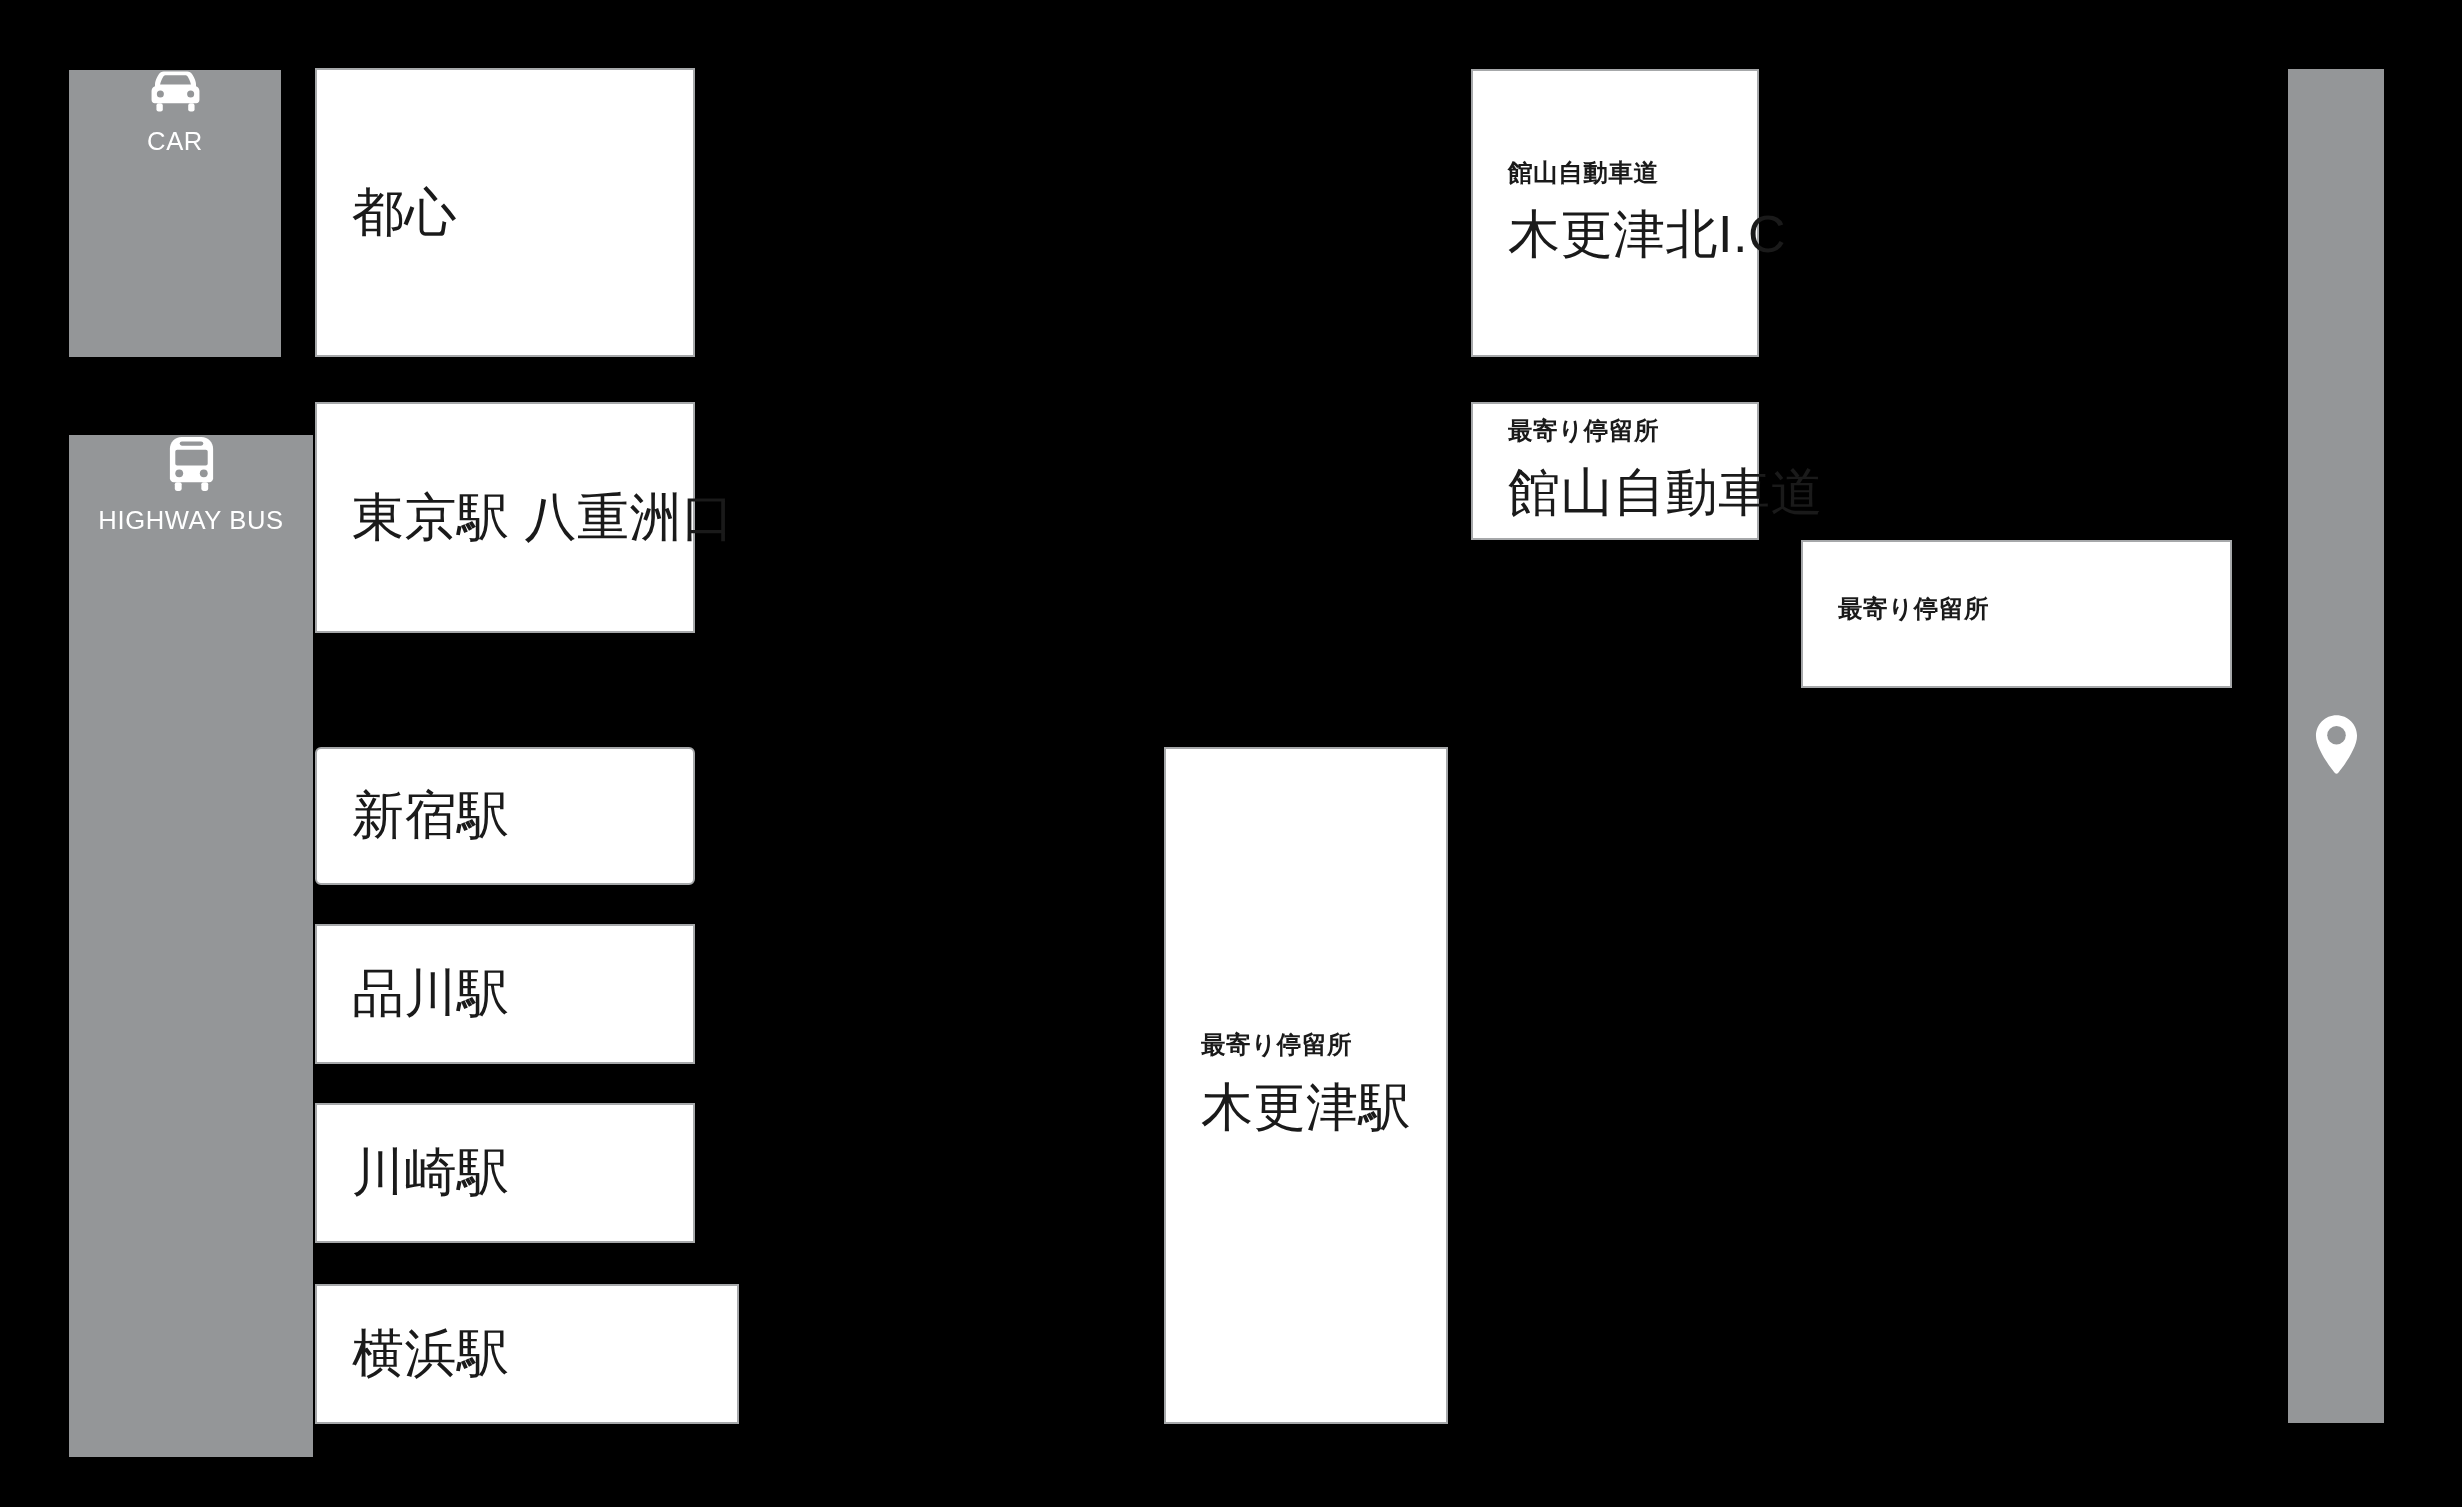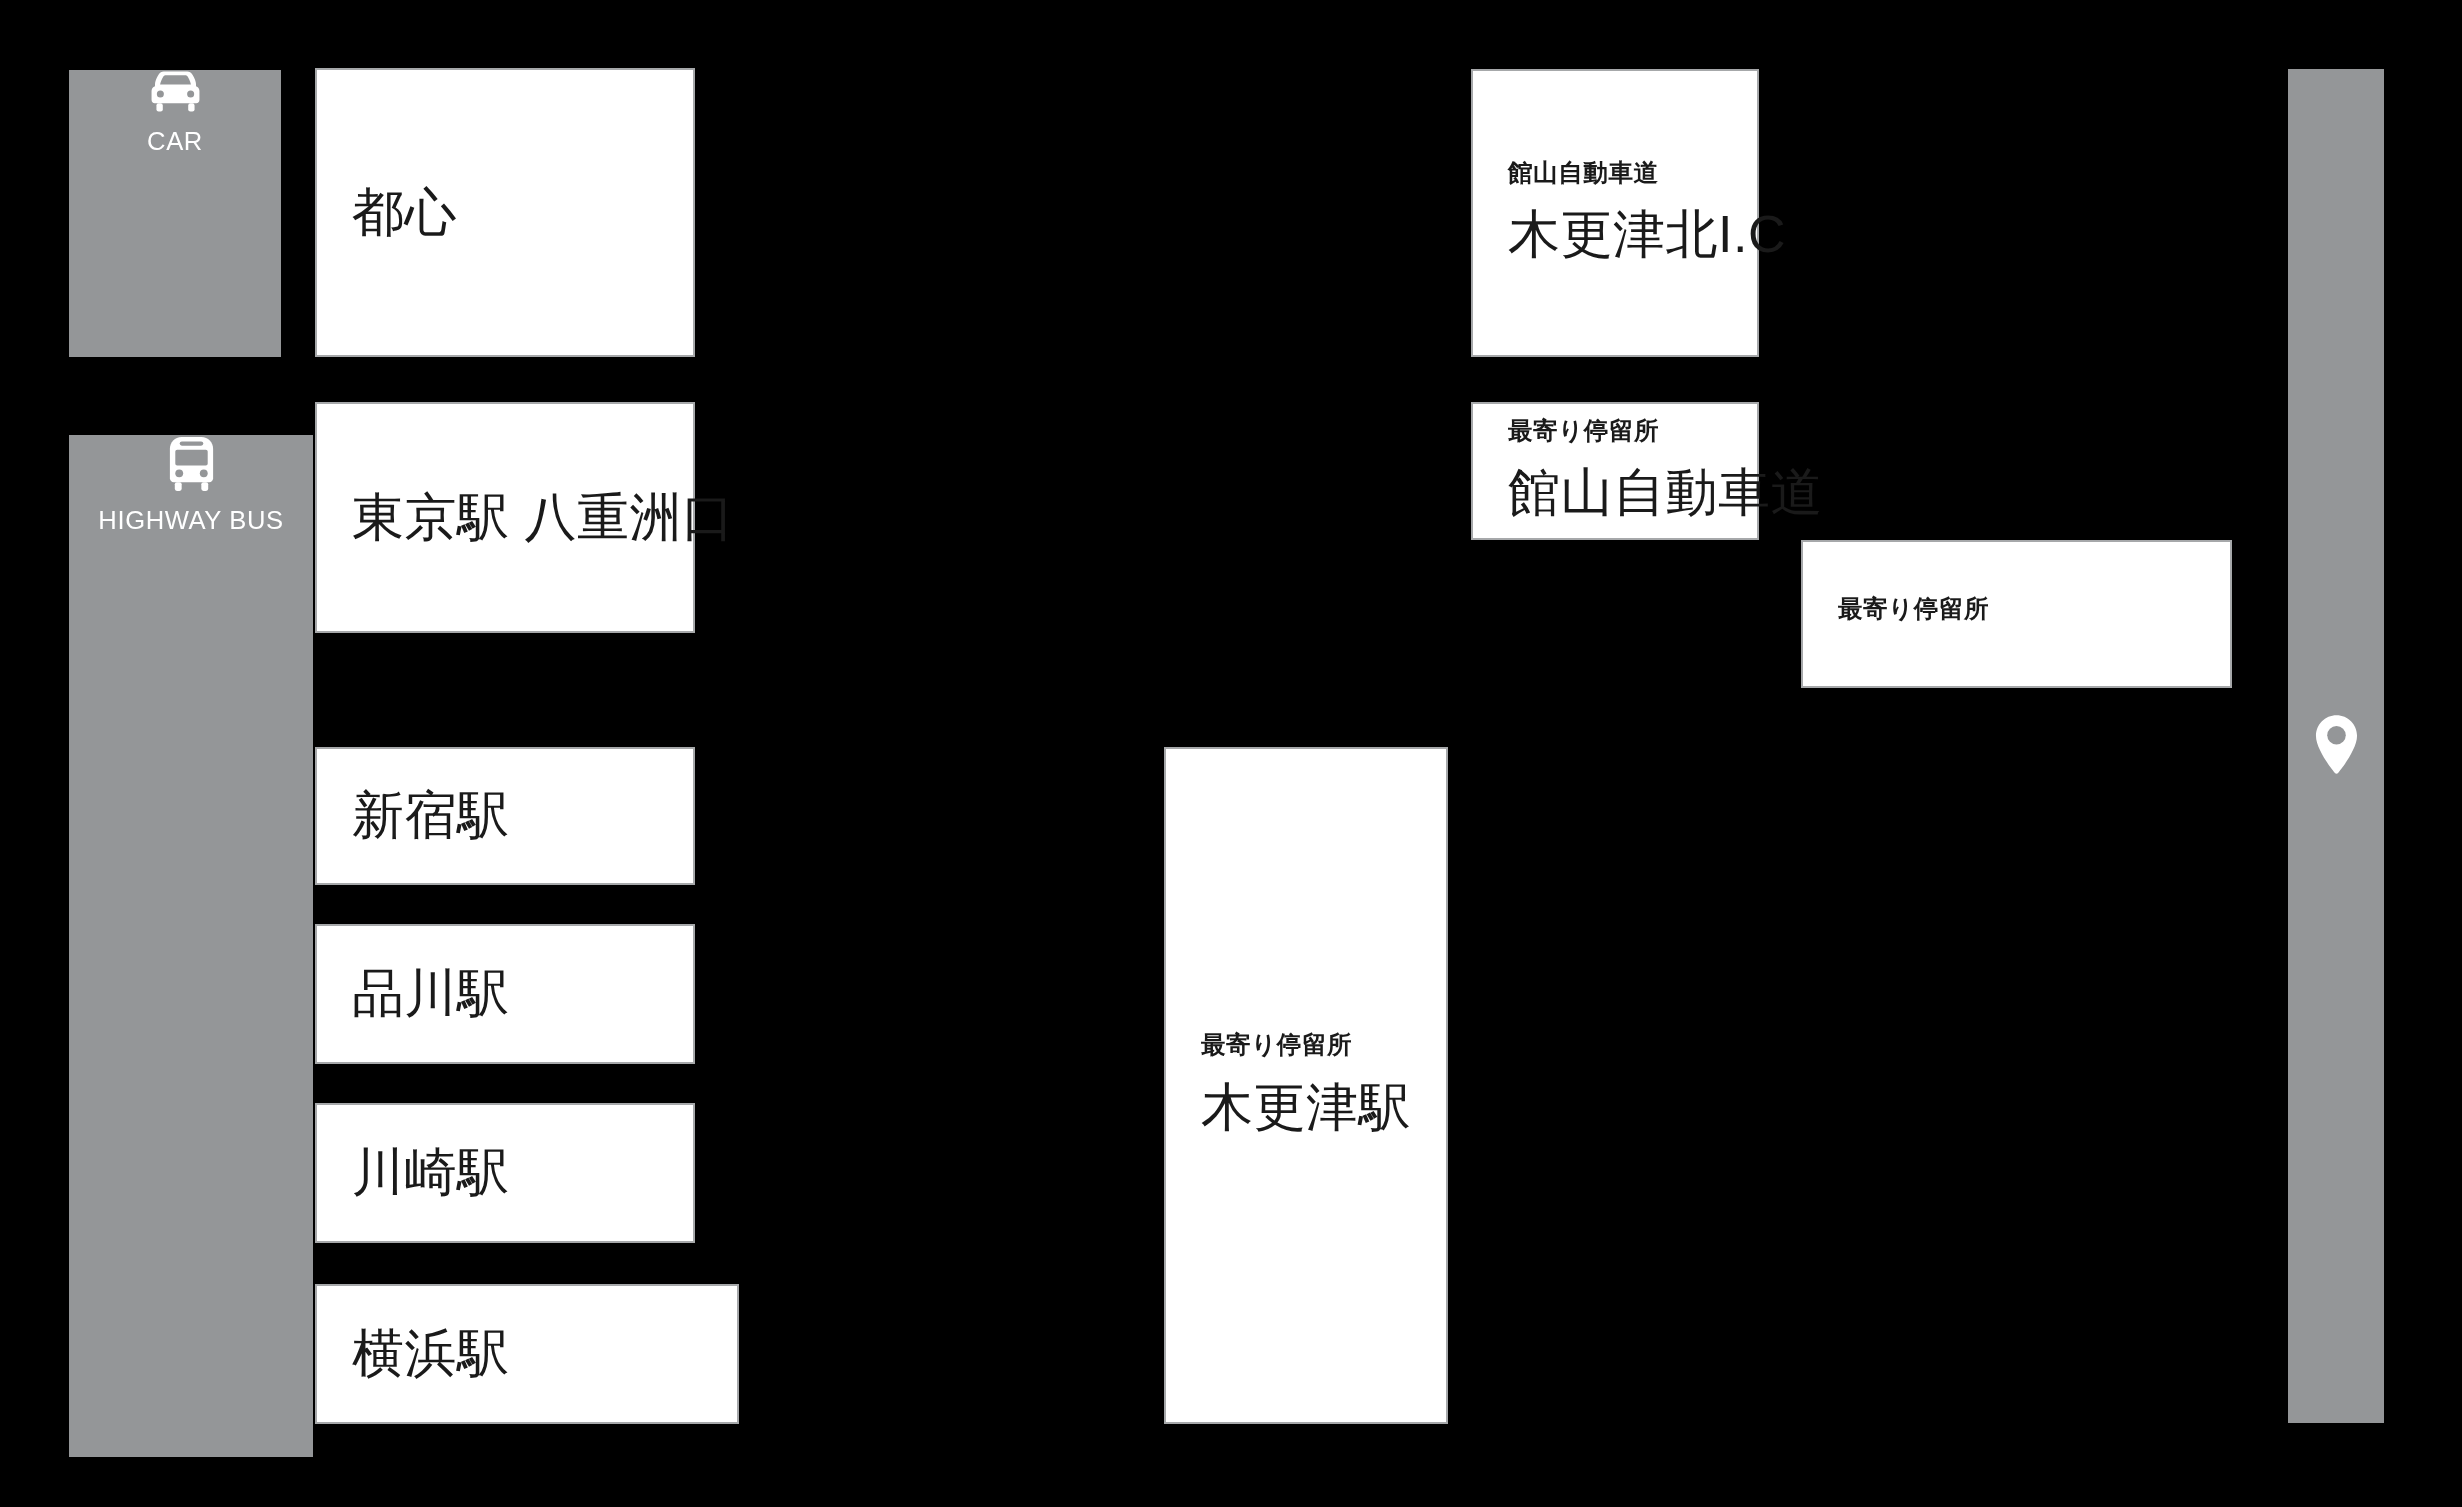--- a/index.html
+++ b/index.html
@@ -115,21 +115,21 @@
   </div>
 
   <div class="node no-kicker" style="left:315px; top:68px; width:380px; height:289px;">
     <div class="title">都心</div>
   </div>
 
   <div class="node no-kicker" style="left:315px; top:402px; width:380px; height:231px;">
     <div class="title">東京駅 八重洲口</div>
   </div>
 
-  <div class="node no-kicker" style="left:315px; top:747px; width:380px; height:138px;">
+  <div class="node no-kicker" style="left:315px; top:747px; width:380px; height:138px;border-radius:6px;">
     <div class="title">新宿駅</div>
   </div>
 
   <div class="node no-kicker" style="left:315px; top:924px; width:380px; height:140px;">
     <div class="title">品川駅</div>
   </div>
 
   <div class="node no-kicker" style="left:315px; top:1103px; width:380px; height:140px;">
     <div class="title">川崎駅</div>
   </div>

